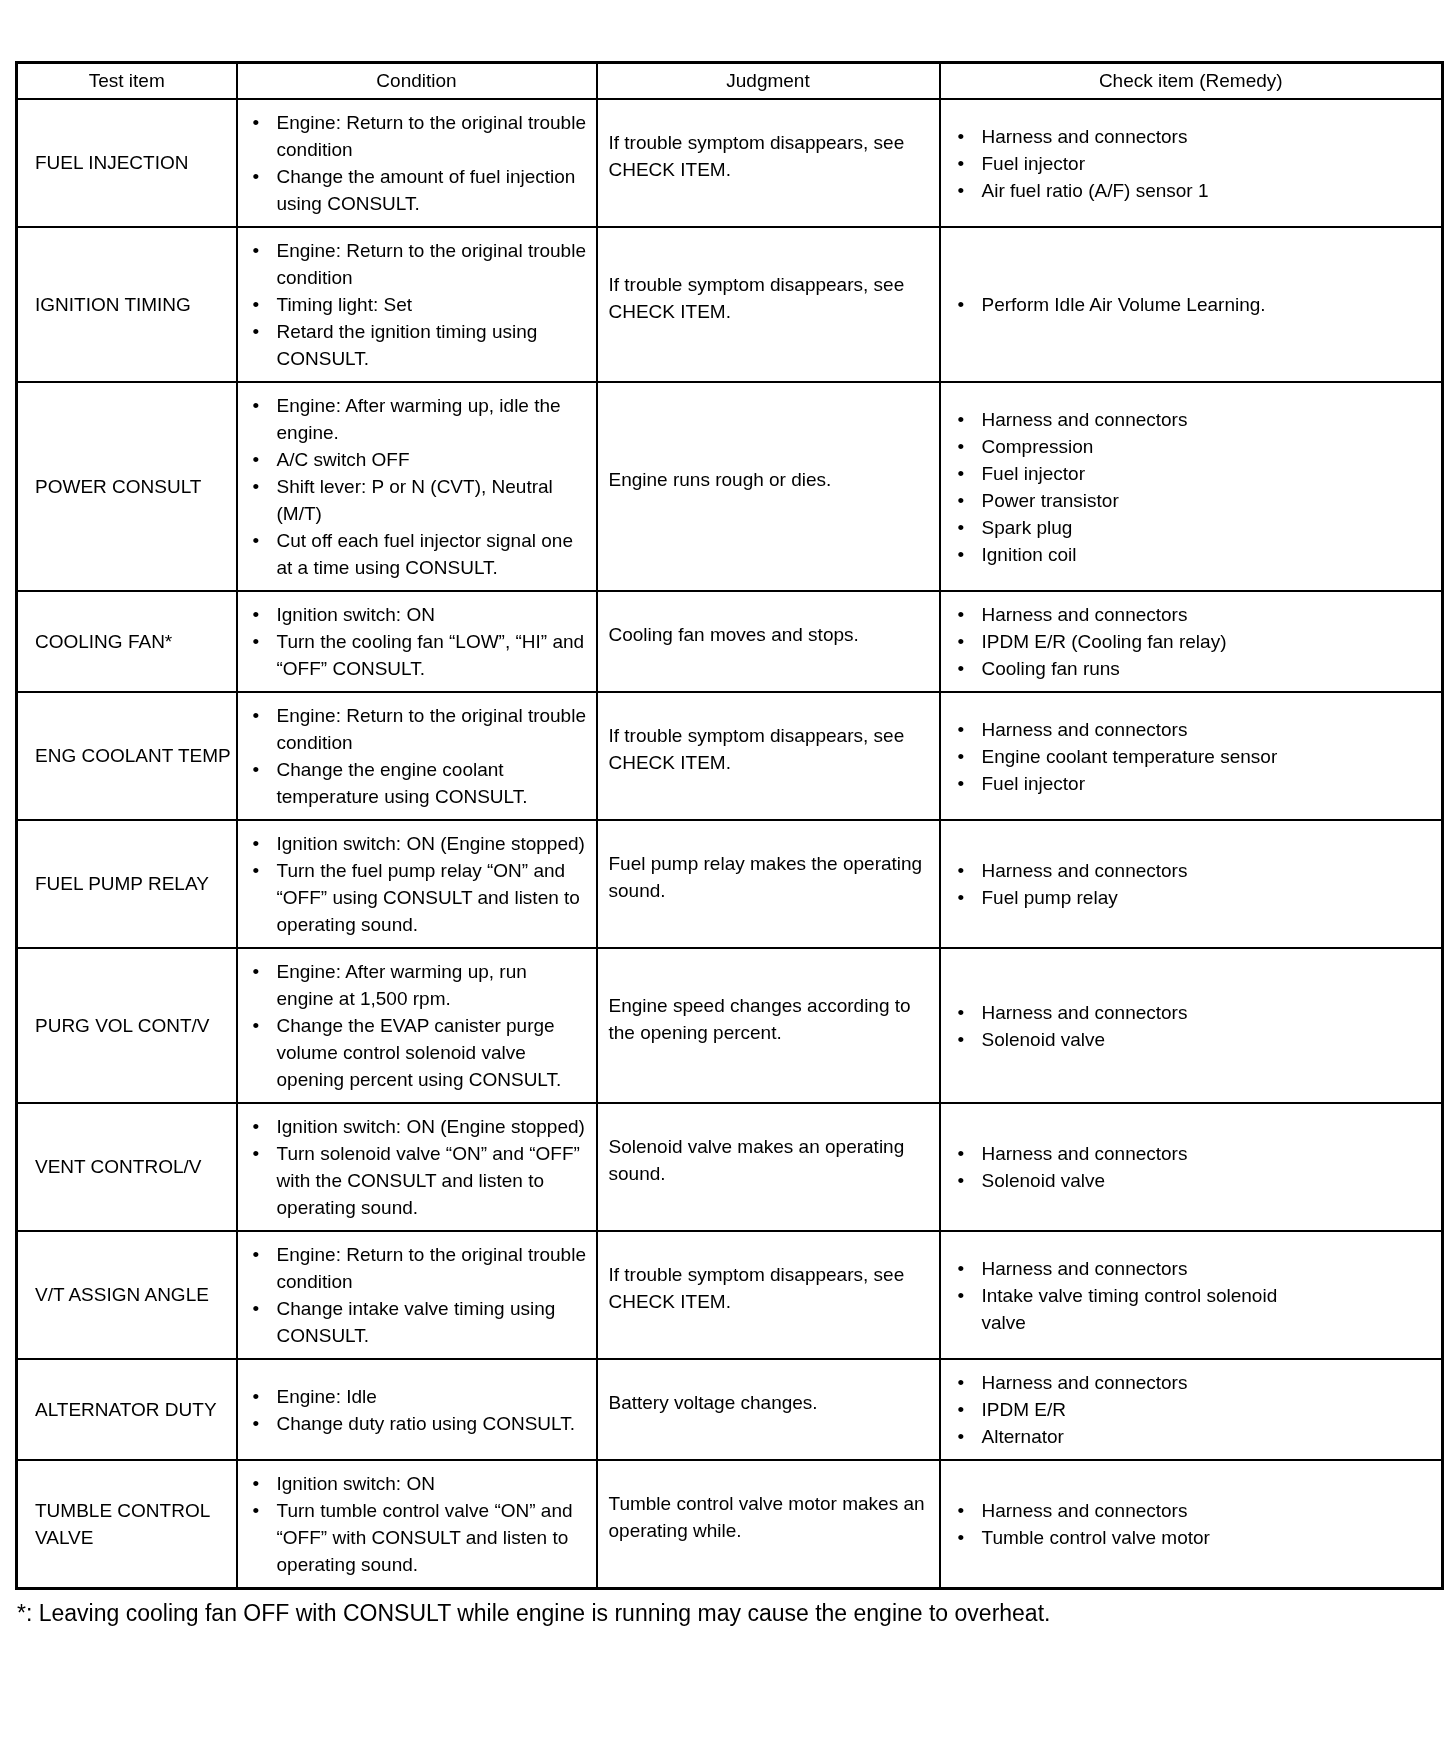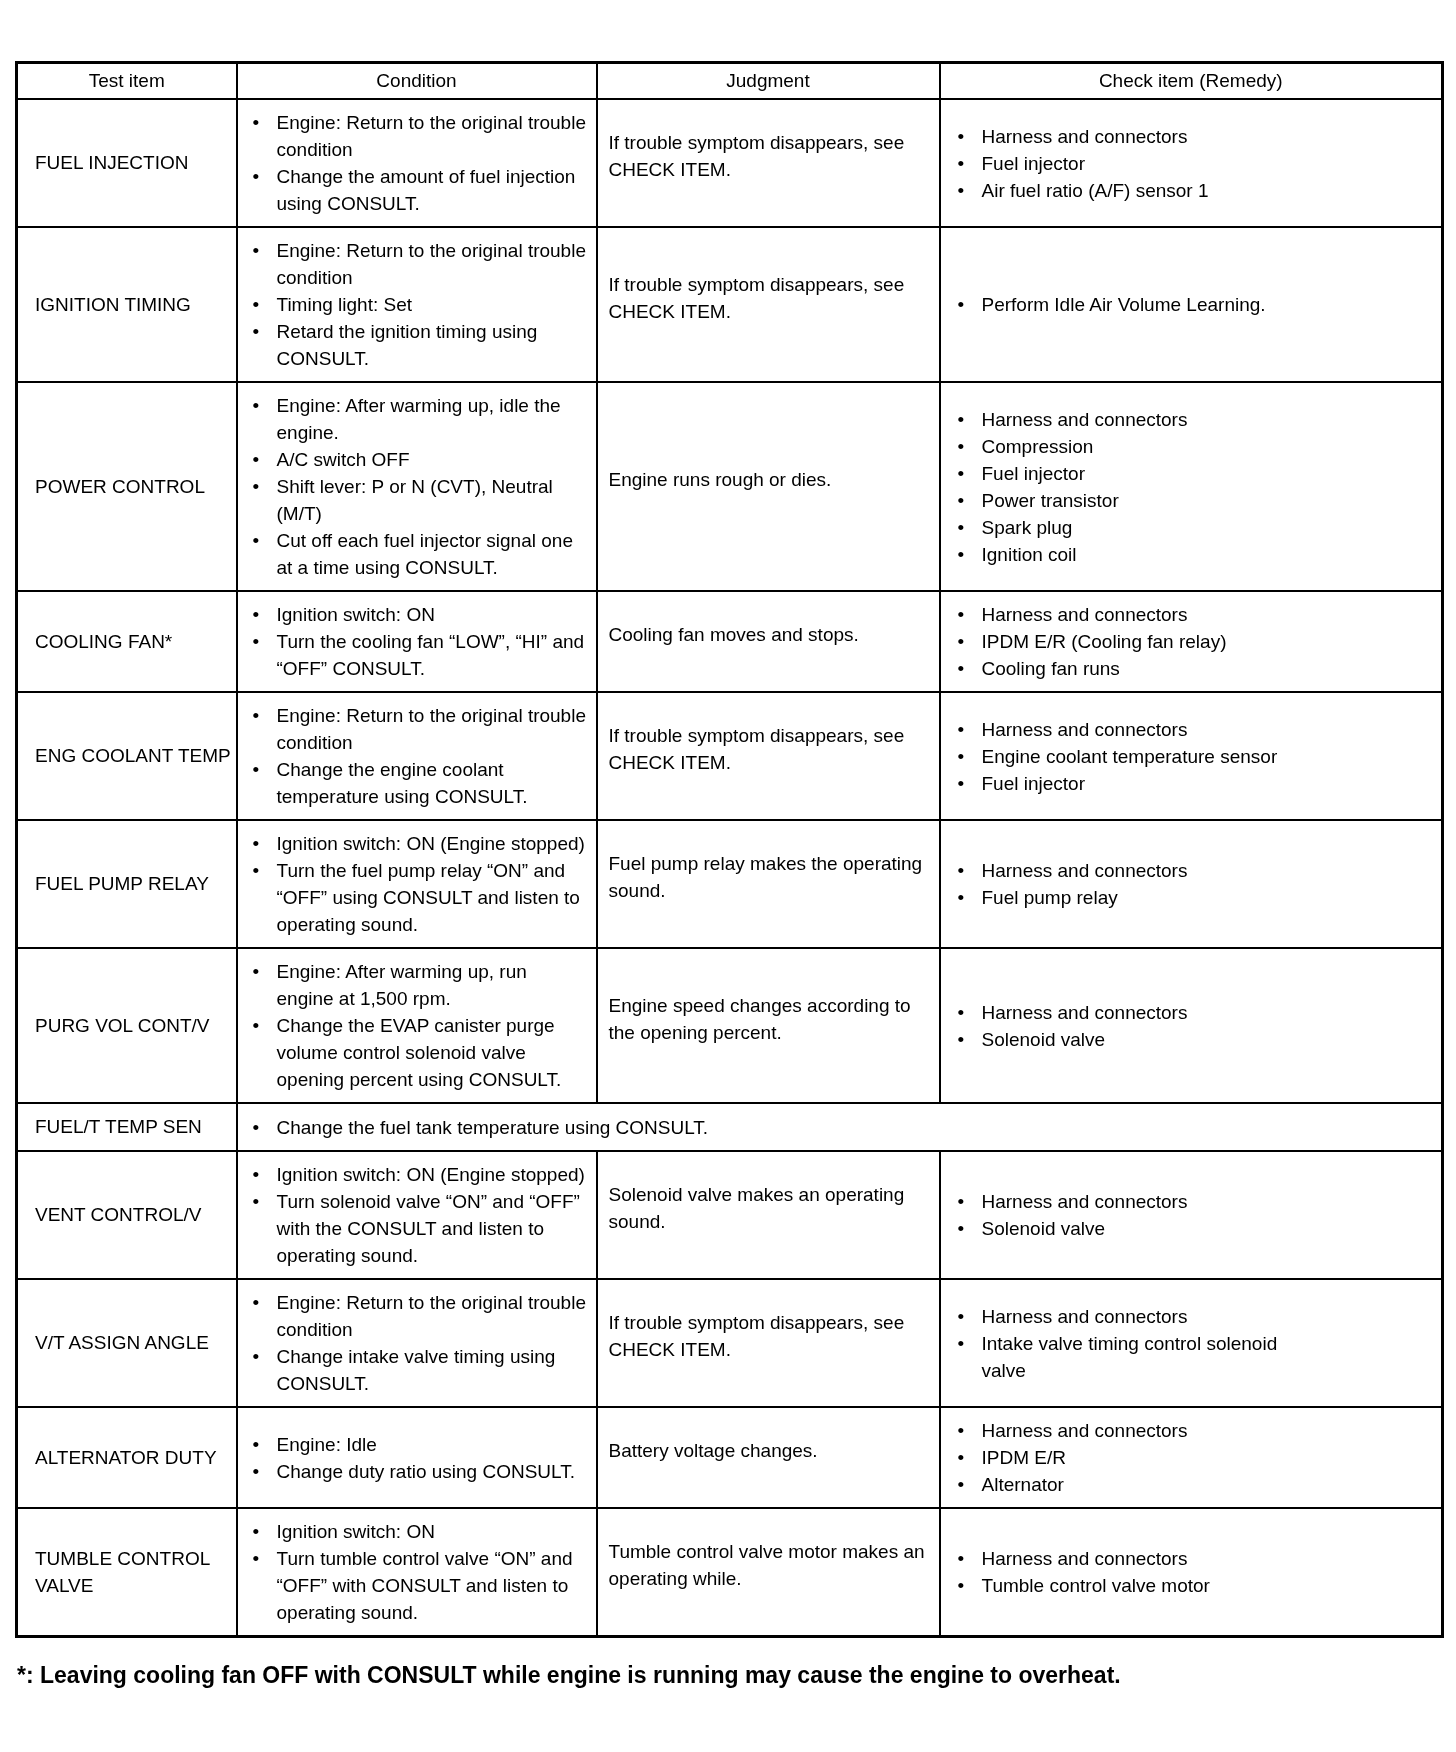--- a/index.html
+++ b/index.html
@@ -40,22 +40,21 @@
   .bullet {
     flex: 0 0 24px;
     padding-left: 2px;
     text-align: left;
   }
   .bullet-text { flex: 1 1 auto; }
 
   .footnote {
     font-size: 23px;
     line-height: 28px;
-    padding: 23px 2px 0 2px;
-    font-weight: bold;
+    padding: 9px 2px 0 2px;
   }
 </style>
 </head>
 <body>
 
 <div class="page">
   <table class="test-table">
     <colgroup>
       <col style="width:220px">
       <col style="width:360px">
@@ -117,21 +116,21 @@
           </td>
           <td class="judgment-cell">If trouble symptom disappears, see CHECK ITEM.</td>
           <td class="check-cell">
             <div class="bullet-item">
               <span class="bullet">•</span>
               <span class="bullet-text">Perform Idle Air Volume Learning.</span>
             </div>
           </td>
         </tr>
         <tr>
-          <td class="test-item-cell">POWER CONTROL</td>
+          <td class="test-item-cell">POWER CONSULT</td>
           <td class="condition-cell">
             <div class="bullet-item">
               <span class="bullet">•</span>
               <span class="bullet-text">Engine: After warming up, idle the engine.</span>
             </div>
             <div class="bullet-item">
               <span class="bullet">•</span>
               <span class="bullet-text">A/C switch OFF</span>
             </div>
             <div class="bullet-item">
@@ -265,29 +264,20 @@
           </td>
           <td class="judgment-cell">Engine speed changes according to the opening percent.</td>
           <td class="check-cell">
             <div class="bullet-item">
               <span class="bullet">•</span>
               <span class="bullet-text">Harness and connectors</span>
             </div>
             <div class="bullet-item">
               <span class="bullet">•</span>
               <span class="bullet-text">Solenoid valve</span>
-            </div>
-          </td>
-        </tr>
-        <tr>
-          <td class="test-item-cell">FUEL/T TEMP SEN</td>
-          <td class="condition-cell" colspan="3">
-            <div class="bullet-item">
-              <span class="bullet">•</span>
-              <span class="bullet-text">Change the fuel tank temperature using CONSULT.</span>
             </div>
           </td>
         </tr>
         <tr>
           <td class="test-item-cell">VENT CONTROL/V</td>
           <td class="condition-cell">
             <div class="bullet-item">
               <span class="bullet">•</span>
               <span class="bullet-text">Ignition switch: ON (Engine stopped)</span>
             </div>

